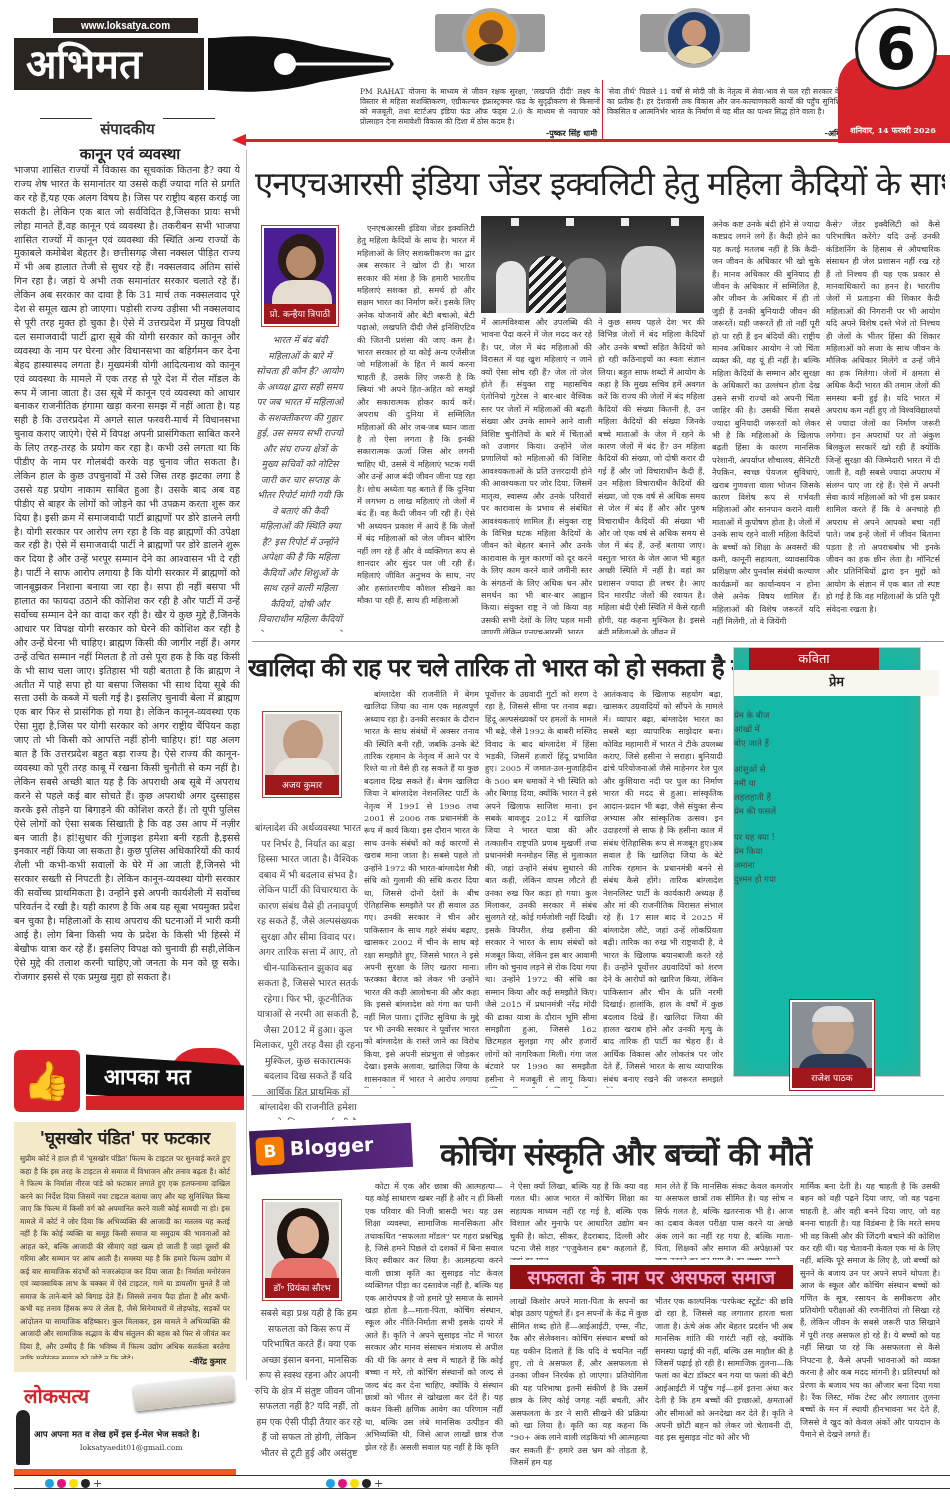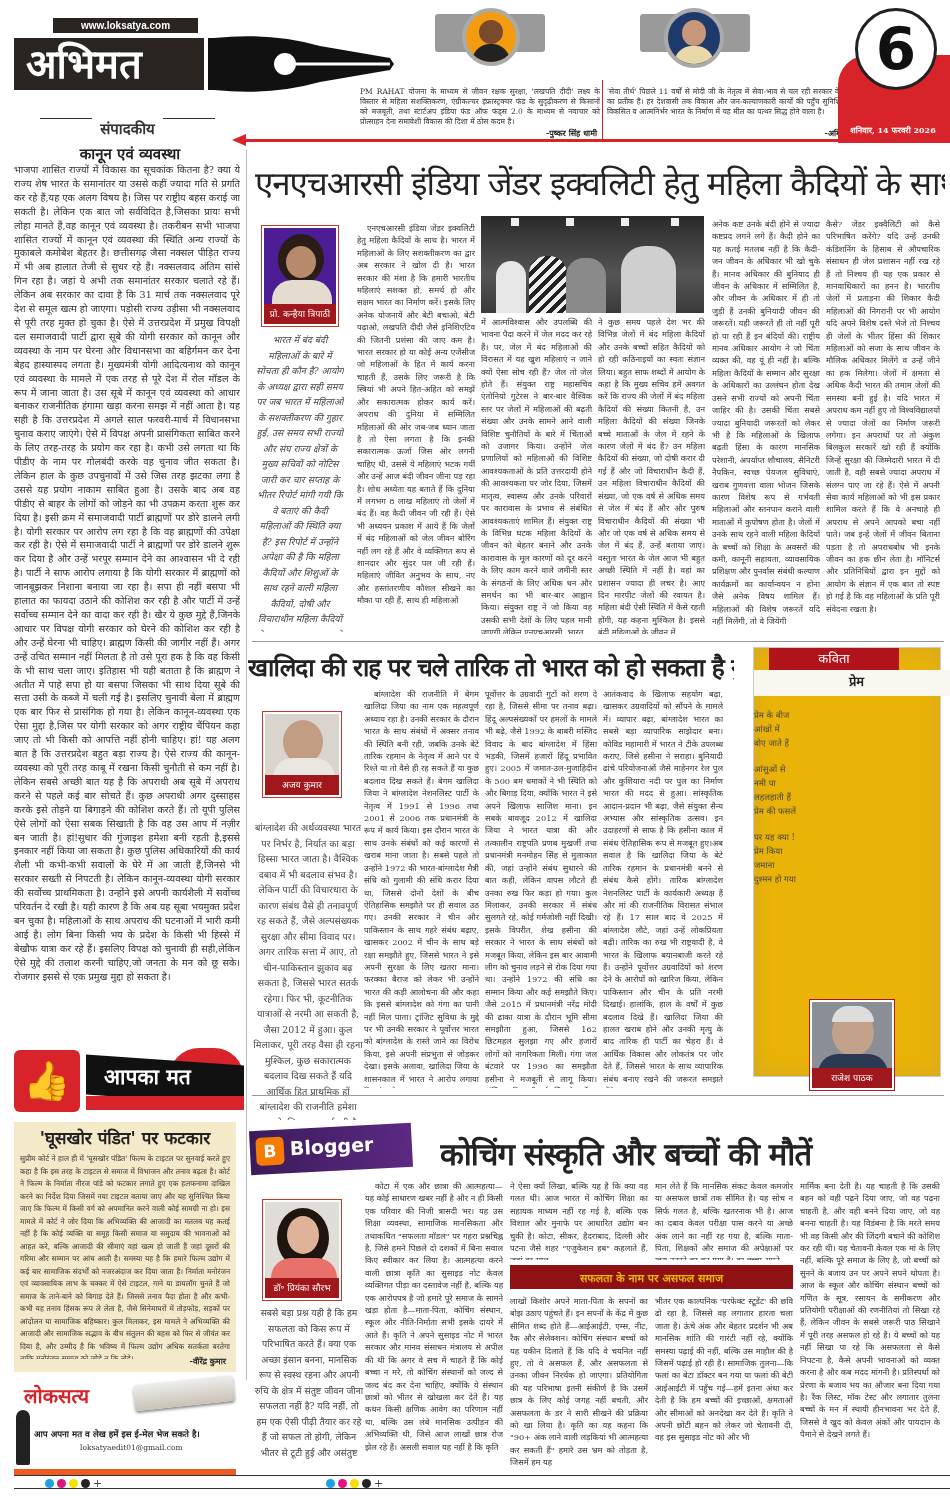--- a/index.html
+++ b/index.html
@@ -94,21 +94,21 @@
 <div class="photo" style="left:263px;top:712px;width:78px;height:85px;background:#d9d4cd">
   <div style="position:absolute;left:18px;top:6px;width:40px;height:44px;border-radius:50%;background:#c39c84"></div>
   <div style="position:absolute;left:8px;top:44px;width:62px;height:30px;border-radius:20px 20px 0 0;background:#e9e6e0"></div>
   <div class="caption">अजय कुमार</div>
 </div>
 <div class="abs txt" style="left:253px;top:820px;width:110px;height:300px;font-size:9.4px;line-height:15.5px;text-align:center;color:#444">बांग्लादेश की अर्थव्यवस्था भारत पर निर्भर है, निर्यात का बड़ा हिस्सा भारत जाता है। वैश्विक दबाव में भी बदलाव संभव है। लेकिन पार्टी की विचारधारा के कारण संबंध वैसे ही तनावपूर्ण रह सकते हैं, जैसे अल्पसंख्यक सुरक्षा और सीमा विवाद पर। अगर तारिक सत्ता में आए, तो चीन-पाकिस्तान झुकाव बढ़ सकता है, जिससे भारत सतर्क रहेगा। फिर भी, कूटनीतिक यात्राओं से नरमी आ सकती है, जैसा 2012 में हुआ। कुल मिलाकर, पूरी तरह वैसा ही रहना मुश्किल, कुछ सकारात्मक बदलाव दिख सकते हैं यदि आर्थिक हित प्राथमिक हों बांग्लादेश की राजनीति हमेशा भारत के लिए महत्वपूर्ण रही है। खालिदा जिया काल की खटास ने सीमा सुरक्षा और व्यापार प्रभावित किया, जबकि हसीना ने सहयोग बढ़ाया।</div>
 <div class="abs txt-s" style="left:364px;top:688px;width:115px;height:400px;text-indent:10px">बांग्लादेश की राजनीति में बेगम खालिदा जिया का नाम एक महत्वपूर्ण अध्याय रहा है। उनकी सरकार के दौरान भारत के साथ संबंधों में अक्सर तनाव की स्थिति बनी रही, जबकि उनके बेटे तारिक रहमान के नेतृत्व में आने पर ये रिश्ते या तो वैसे ही रह सकते हैं या कुछ बदलाव दिख सकते हैं। बेगम खालिदा जिया ने बांग्लादेश नेशनलिस्ट पार्टी के नेतृत्व में 1991 से 1996 तथा 2001 से 2006 तक प्रधानमंत्री के रूप में कार्य किया। इस दौरान भारत के साथ उनके संबंधों को कई कारणों से खराब माना जाता है। सबसे पहले तो उन्होंने 1972 की भारत-बांग्लादेश मैत्री संधि को गुलामी की संधि करार दिया था, जिससे दोनों देशों के बीच ऐतिहासिक समझौते पर ही सवाल उठ गए। उनकी सरकार ने चीन और पाकिस्तान के साथ गहरे संबंध बढ़ाए, खासकर 2002 में चीन के साथ बड़े रक्षा समझौते हुए, जिससे भारत ने इसे अपनी सुरक्षा के लिए खतरा माना। फरक्का बैराज को लेकर भी उन्होंने भारत की कड़ी आलोचना की और कहा कि इससे बांग्लादेश को गंगा का पानी नहीं मिल पाता। ट्रांजिट सुविधा के मुद्दे पर भी उनकी सरकार ने पूर्वोत्तर भारत को बांग्लादेश के रास्ते जाने का विरोध किया, इसे अपनी संप्रभुता से जोड़कर देखा। इसके अलावा, खालिदा जिया के शासनकाल में भारत ने आरोप लगाया कि बांग्लादेश</div>
 <div class="abs txt-s" style="left:485px;top:688px;width:112px;height:400px">पूर्वोत्तर के उग्रवादी गुटों को शरण दे रहा है, जिससे सीमा पर तनाव बढ़ा। हिंदू अल्पसंख्यकों पर हमलों के मामले भी बढ़े, जैसे 1992 के बाबरी मस्जिद विवाद के बाद बांग्लादेश में हिंसा भड़की, जिसमें हजारों हिंदू प्रभावित हुए। 2005 में जमात-उल-मुजाहिदीन के 500 बम धमाकों ने भी स्थिति को और बिगाड़ दिया, क्योंकि भारत ने इसे अपने खिलाफ साजिश माना। इन सबके बावजूद 2012 में खालिदा जिया ने भारत यात्रा की और तत्कालीन राष्ट्रपति प्रणब मुखर्जी तथा प्रधानमंत्री मनमोहन सिंह से मुलाकात की, जहां उन्होंने संबंध सुधारने की बात कही, लेकिन वापस लौटते ही उनका रुख फिर कड़ा हो गया। कुल मिलाकर, उनकी सरकार में संबंध सुलगते रहे, कोई गर्मजोशी नहीं दिखी। इसके विपरीत, शेख हसीना की सरकार ने भारत के साथ संबंधों को मजबूत किया, लेकिन इस बार आवामी लीग को चुनाव लड़ने से रोक दिया गया था। उन्होंने 1972 की संधि का सम्मान किया और कई समझौते किए। जैसे 2015 में प्रधानमंत्री नरेंद्र मोदी की ढाका यात्रा के दौरान भूमि सीमा समझौता हुआ, जिससे 162 छिटमहल सुलझा गए और हजारों लोगों को नागरिकता मिली। गंगा जल बंटवारे पर 1996 का समझौता हसीना ने मजबूती से लागू किया। ट्रांजिट सुविधा दी गई, जिससे पूर्वोत्तर राज्यों को लाभ हुआ।</div>
 <div class="abs txt-s" style="left:603px;top:688px;width:120px;height:400px">आतंकवाद के खिलाफ सहयोग बढ़ा, खासकर उग्रवादियों को सौंपने के मामले में। व्यापार बढ़ा, बांग्लादेश भारत का सबसे बड़ा व्यापारिक साझेदार बना। कोविड महामारी में भारत ने टीके उपलब्ध कराए, जिसे हसीना ने सराहा। बुनियादी ढांचे परियोजनाओं जैसे माहेनगर रेल पुल और कुशियारा नदी पर पुल का निर्माण भारत की मदद से हुआ। सांस्कृतिक आदान-प्रदान भी बढ़ा, जैसे संयुक्त सैन्य अभ्यास और सांस्कृतिक उत्सव। इन उदाहरणों से साफ है कि हसीना काल में संबंध ऐतिहासिक रूप से मजबूत हुए।अब सवाल है कि खालिदा जिया के बेटे तारिक रहमान के प्रधानमंत्री बनने से संबंध कैसे होंगे। तारिक बांग्लादेश नेशनलिस्ट पार्टी के कार्यकारी अध्यक्ष हैं और मां की राजनीतिक विरासत संभाल रहे हैं। 17 साल बाद वे 2025 में बांग्लादेश लौटे, जहां उन्हें लोकप्रियता बढ़ी। तारिक का रुख भी राष्ट्रवादी है, वे भारत के खिलाफ बयानबाजी करते रहे हैं। उन्होंने पूर्वोत्तर उग्रवादियों को शरण देने के आरोपों को खारिज किया, लेकिन पाकिस्तान और चीन के प्रति नरमी दिखाई। हालांकि, हाल के वर्षों में कुछ बदलाव दिखे हैं। खालिदा जिया की हालत खराब होने और उनकी मृत्यु के बाद तारिक ही पार्टी का चेहरा हैं। वे आर्थिक विकास और लोकतंत्र पर जोर देते हैं, जिससे भारत के साथ व्यापारिक संबंध बनाए रखने की जरूरत समझते होंगे।</div>
 
-<div class="abs" style="left:753px;top:647px;width:188px;height:430px;background:#eab308;border:1px solid #ccc;box-shadow:inset 0 0 20px rgba(160,140,110,.3)">
+<div class="abs" style="left:733px;top:647px;width:188px;height:430px;background:#14b8a6;border:1px solid #ccc;box-shadow:inset 0 0 20px rgba(160,140,110,.3)">
   <div class="abs" style="left:15px;top:0;width:130px;height:22px;background:#b0141a;color:#fff;font-family:'DejaVu Sans',sans-serif;font-size:13px;text-align:center;line-height:22px">
     <span>कविता</span>
   </div>
   <div class="abs" style="left:0;top:22px;width:205px;height:26px;background:#faf7f1;text-align:center">
     <span style="font-family:Liberation Mono, monospace;font-size:13px;font-weight:bold;line-height:26px;color:#222">प्रेम</span>
   </div>
   <div class="abs" style="left:0;top:60px;width:205px;font-size:8.5px;line-height:14px;color:#444">
     <div style="margin-bottom:12px">
       <div>प्रेम के बीज</div>
       <div>आंखों में</div>
@@ -170,21 +170,21 @@
   <div style="position:absolute;left:12px;top:6px;width:52px;height:60px;border-radius:50%;background:#1e1410"></div>
   <div style="position:absolute;left:22px;top:14px;width:32px;height:38px;border-radius:50%;background:#dfb399"></div>
   <div style="position:absolute;left:6px;top:56px;width:66px;height:26px;border-radius:20px 20px 0 0;background:#e8726a"></div>
   <div class="caption">डॉ॰ प्रियंका सौरभ</div>
 </div>
 <div class="abs txt" style="left:254px;top:1305px;width:110px;height:158px;font-size:9.2px;line-height:15.5px;text-align:center;color:#444">सबसे बड़ा प्रश्न यही है कि हम सफलता को किस रूप में परिभाषित करते हैं। क्या एक अच्छा इंसान बनना, मानसिक रूप से स्वस्थ रहना और अपनी रुचि के क्षेत्र में संतुष्ट जीवन जीना सफलता नहीं है? यदि नहीं, तो हम एक ऐसी पीढ़ी तैयार कर रहे हैं जो सफल तो होगी, लेकिन भीतर से टूटी हुई और असंतुष्ट होगी।</div>
 <div class="abs txt-s" style="left:365px;top:1180px;width:138px;height:290px;text-indent:10px">कोटा में एक और छात्रा की आत्महत्या— यह कोई साधारण खबर नहीं है और न ही किसी एक परिवार की निजी त्रासदी भर। यह उस शिक्षा व्यवस्था, सामाजिक मानसिकता और तथाकथित "सफलता मॉडल" पर गहरा प्रश्नचिह्न है, जिसे हमने पिछले दो दशकों में बिना सवाल किए स्वीकार कर लिया है। आत्महत्या करने वाली छात्रा कृति का सुसाइड नोट केवल व्यक्तिगत पीड़ा का दस्तावेज नहीं है, बल्कि यह एक आरोपपत्र है जो हमारे पूरे समाज के सामने खड़ा होता है—माता-पिता, कोचिंग संस्थान, स्कूल और नीति-निर्माता सभी इसके दायरे में आते हैं। कृति ने अपने सुसाइड नोट में भारत सरकार और मानव संसाधन मंत्रालय से अपील की थी कि अगर वे सच में चाहते हैं कि कोई बच्चा न मरे, तो कोचिंग संस्थानों को जल्द से जल्द बंद कर देना चाहिए, क्योंकि ये संस्थान छात्रों को भीतर से खोखला कर देते हैं। यह कथन किसी क्षणिक आवेग का परिणाम नहीं था, बल्कि उस लंबे मानसिक उत्पीड़न की अभिव्यक्ति थी, जिसे आज लाखों छात्र रोज झेल रहे हैं। असली सवाल यह नहीं है कि कृति</div>
 <div class="abs txt-s" style="left:510px;top:1180px;width:138px;height:80px">ने ऐसा क्यों लिखा, बल्कि यह है कि क्या वह गलत थी। आज भारत में कोचिंग शिक्षा का सहायक माध्यम नहीं रह गई है, बल्कि एक विशाल और मुनाफे पर आधारित उद्योग बन चुकी है। कोटा, सीकर, हैदराबाद, दिल्ली और पटना जैसे शहर "एजुकेशन हब" कहलाते हैं, जहां हर साल</div>
 <div class="abs txt-s" style="left:655px;top:1180px;width:138px;height:80px">मान लेते हैं कि मानसिक संकट केवल कमजोर या असफल छात्रों तक सीमित है। यह सोच न सिर्फ गलत है, बल्कि खतरनाक भी है। आज का दबाव केवल परीक्षा पास करने या अच्छे अंक लाने का नहीं रह गया है, बल्कि माता-पिता, शिक्षकों और समाज की अपेक्षाओं पर खरा उतरने का बन गया है। हर बच्चा अपने</div>
 <div class="abs" style="left:510px;top:1265px;width:283px;height:24px;background:#8f1114;display:flex;align-items:center;justify-content:center">
-  <span style="font-family:'DejaVu Sans',sans-serif;font-size:11px;font-weight:bold;color:#eab308">सफलता के नाम पर असफल समाज</span>
+  <span style="font-family:'DejaVu Sans',sans-serif;font-size:19px;font-weight:bold;color:#f9a8d4">सफलता के नाम पर असफल समाज</span>
 </div>
 <div class="abs txt-s" style="left:510px;top:1295px;width:138px;height:175px">लाखों किशोर अपने माता-पिता के सपनों का बोझ उठाए पहुंचते हैं। इन सपनों के केंद्र में कुछ सीमित शब्द होते हैं—आईआईटी, एम्स, नीट, रैंक और सेलेक्शन। कोचिंग संस्थान बच्चों को यह यकीन दिलाते हैं कि यदि वे चयनित नहीं हुए, तो वे असफल हैं, और असफलता से उनका जीवन निरर्थक हो जाएगा। प्रतियोगिता की यह परिभाषा इतनी संकीर्ण है कि उसमें छात्र के लिए कोई जगह नहीं बचती, और असफलता के डर ने सारी सीखने की प्रक्रिया को खा लिया है। कृति का यह कहना कि "90+ अंक लाने वाली लड़कियां भी आत्महत्या कर सकती हैं" हमारे उस भ्रम को तोड़ता है, जिसमें हम यह</div>
 <div class="abs txt-s" style="left:655px;top:1295px;width:138px;height:175px">भीतर एक काल्पनिक 'परफेक्ट स्टूडेंट' की छवि ढो रहा है, जिससे वह लगातार हारता चला जाता है। ऊंचे अंक और बेहतर प्रदर्शन भी अब मानसिक शांति की गारंटी नहीं रहे, क्योंकि समस्या पढ़ाई की नहीं, बल्कि उस माहौल की है जिसमें पढ़ाई हो रही है। सामाजिक तुलना—कि फलां का बेटा डॉक्टर बन गया या फलां की बेटी आईआईटी में पहुँच गई—हमें इतना अंधा कर देती है कि हम बच्चों की इच्छाओं, क्षमताओं और सीमाओं को अनदेखा कर देते हैं। कृति ने अपनी छोटी बहन को लेकर जो चेतावनी दी, वह इस सुसाइड नोट को और भी</div>
 <div class="abs txt-s" style="left:800px;top:1180px;width:140px;height:290px">मार्मिक बना देती है। यह चाहती है कि उसकी बहन को वही पढ़ने दिया जाए, जो वह पढ़ना चाहती है, और वही बनने दिया जाए, जो वह बनना चाहती है। यह विडंबना है कि मरते समय भी वह किसी और की जिंदगी बचाने की कोशिश कर रही थी। यह चेतावनी केवल एक मां के लिए नहीं, बल्कि पूरे समाज के लिए है, जो बच्चों को सुनने के बजाय उन पर अपने सपने थोपता है। आज के स्कूल और कोचिंग संस्थान बच्चों को गणित के सूत्र, रसायन के समीकरण और प्रतियोगी परीक्षाओं की रणनीतियां तो सिखा रहे हैं, लेकिन जीवन के सबसे जरूरी पाठ सिखाने में पूरी तरह असफल हो रहे हैं। ये बच्चों को यह नहीं सिखा पा रहे कि असफलता से कैसे निपटना है, कैसे अपनी भावनाओं को व्यक्त करना है और कब मदद मांगनी है। प्रतिस्पर्धा को प्रेरणा के बजाय भय का औजार बना दिया गया है। रैंक लिस्ट, मॉक टेस्ट और लगातार तुलना बच्चों के मन में स्थायी हीनभावना भर देते हैं, जिससे वे खुद को केवल अंकों और पायदान के पैमाने से देखने लगते हैं।</div>
 
 <div class="abs" style="left:14px;top:1475px;width:936px;height:1px;background:#333"></div>
 <div class="abs" style="left:14px;top:1488px;width:936px;height:1px;background:#333"></div>
 <div class="cmyk" style="left:45px;top:1477px">
   <span class="dot" style="background:#1aa3e0"></span>
     <span class="dot" style="background:#e0147b"></span>

